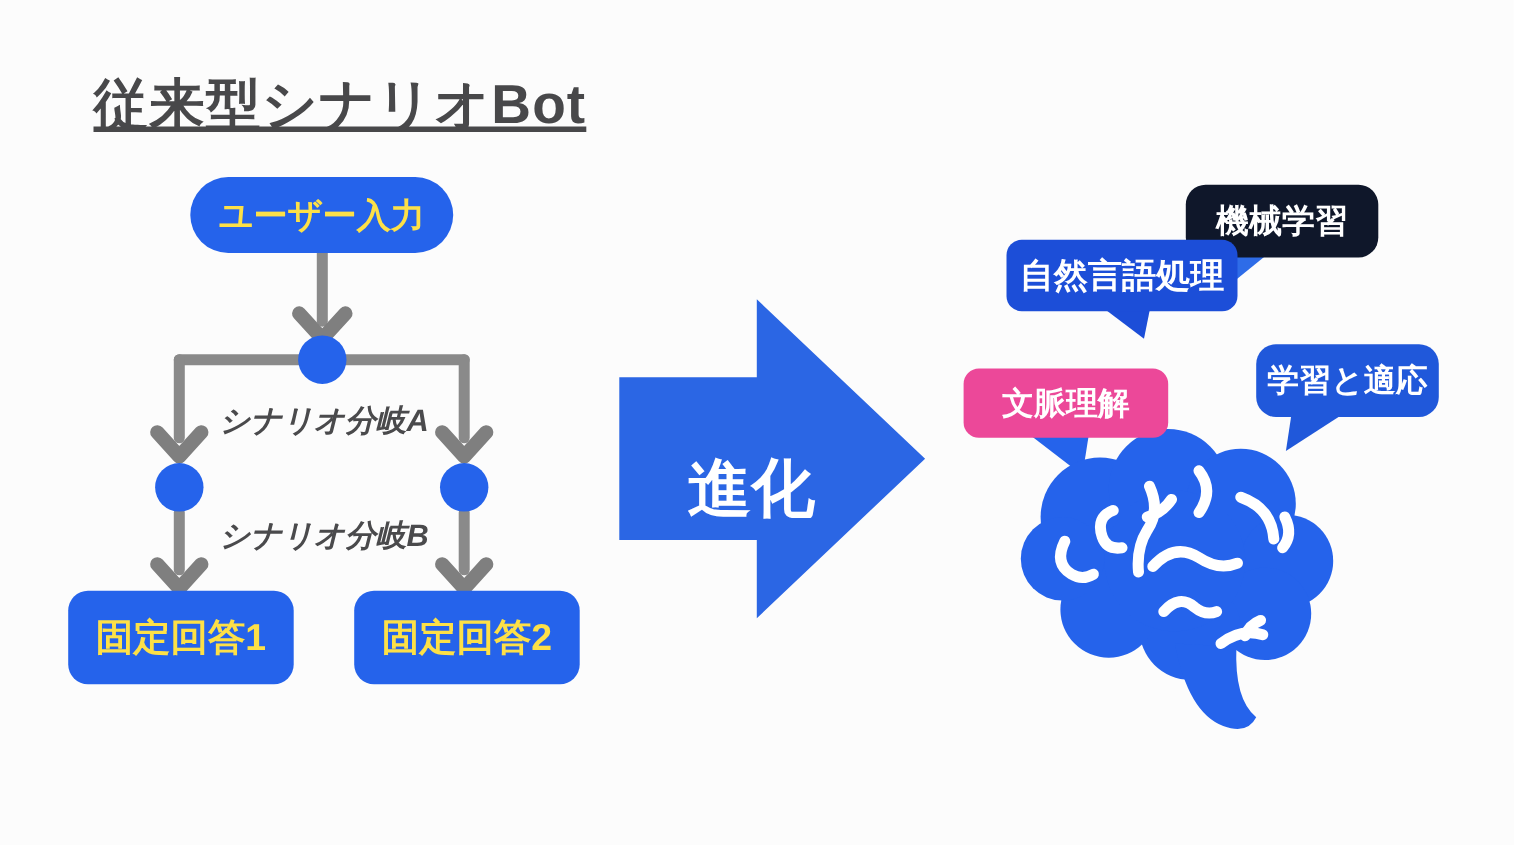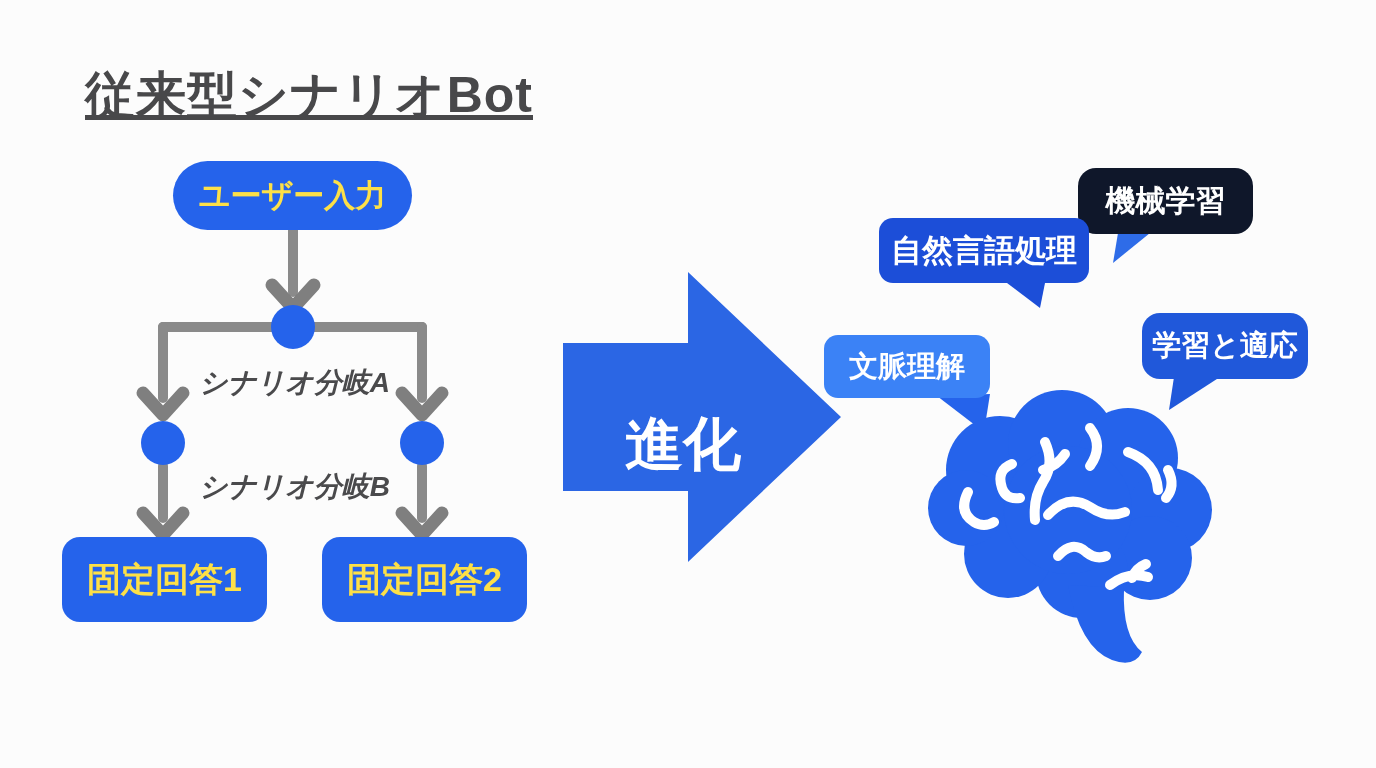--- a/index.html
+++ b/index.html
@@ -28,22 +28,22 @@
   .evolution-label {
     left:603px; top:406px; width:160px; text-align:center;
     font-size:58px; font-weight:700; color:#ffffff; z-index:2; white-space:nowrap;
   }
   .bubble {
     color:#ffffff; font-weight:700;
     display:flex; align-items:center; justify-content:center;
     white-space:nowrap; z-index:2;
   }
   .bubble-ml  { left:1078px; top:168px; width:175px; height:66px; border-radius:18px; font-size:30px; background:#0f172a; }
-  .bubble-nlp { left:879px;  top:218px; width:210px; height:65px; border-radius:14px; font-size:31px; background:#1c4ed8; }
-  .bubble-ctx { left:824px;  top:335px; width:166px; height:63px; border-radius:14px; font-size:29px; background:#3b82f6; }
+  .bubble-nlp { left:915px;  top:218px; width:210px; height:65px; border-radius:14px; font-size:31px; background:#1c4ed8; }
+  .bubble-ctx { left:876px;  top:335px; width:186px; height:63px; border-radius:14px; font-size:29px; background:#ec4899; }
   .bubble-adp { left:1142px; top:313px; width:166px; height:66px; border-radius:18px; font-size:29px; background:#2058da; }
   svg.layer { position:absolute; left:0; top:0; z-index:1; }
 </style>
 </head>
 <body>
 
 <div class="canvas">
 
   <svg class="layer" width="1376" height="768" viewBox="0 0 1376 768">
 

